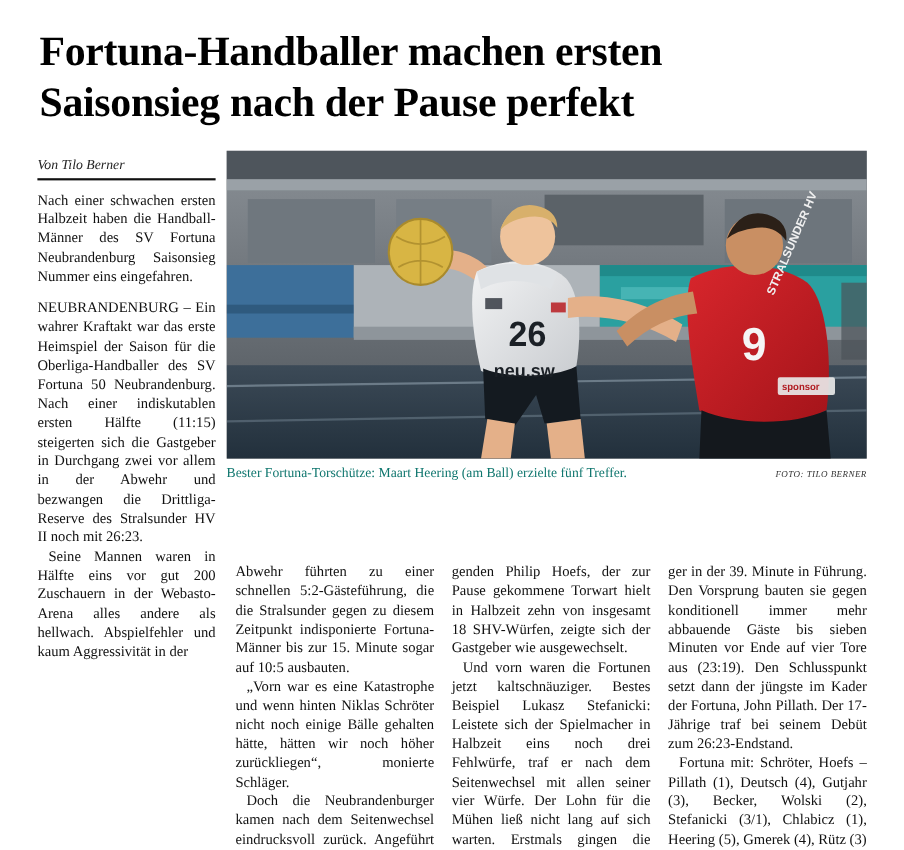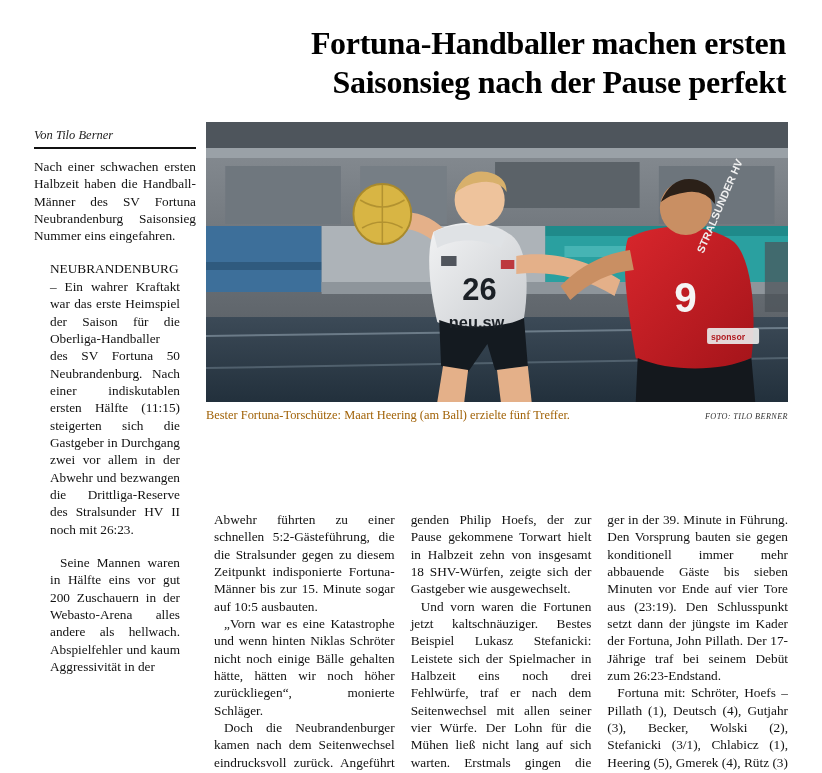--- a/index.html
+++ b/index.html
@@ -20,24 +20,24 @@
     height: 773px;
     padding: 0;
     box-sizing: border-box;
   }
 
   
   .headline {
     margin: 24px 36px 0 36px;
     font-family: "Liberation Serif", serif;
     font-weight: bold;
-    font-size: 32px;
+    font-size: 38px;
     line-height: 1.22;
     letter-spacing: -0.3px;
-    text-align: right;
+    text-align: left;
     color: #000000;
   }
   .headline .line {
     display: block;
     white-space: nowrap;
   }
 
   
   .top-area {
     position: relative;
@@ -71,21 +71,21 @@
     margin: 0 0 12px 0;
   }
   .body-text {
     font-size: 13.3px;
     line-height: 1.305;
     text-align: justify;
     margin: 0;
     hyphens: manual;
   }
   .body-text p {
-    margin: 16px;
+    margin: 0;
     text-indent: 0;
   }
   .body-text p + p {
     text-indent: 10px;
   }
 
   
   .photo-col {
     flex: 1 1 auto;
     position: relative;
@@ -100,21 +100,21 @@
   .photo svg { display: block; width: 100%; height: 100%; }
   .caption-row {
     display: flex;
     align-items: baseline;
     justify-content: space-between;
     padding-top: 6px;
     border-top: 0;
   }
   .caption {
     font-size: 12.4px;
-    color: #a16207;
+    color: #0f766e;
   }
   .credit {
     font-size: 8.2px;
     letter-spacing: 0.4px;
     color: #333;
     text-transform: uppercase;
     white-space: nowrap;
     padding-left: 8px;
     font-style: italic;
   }

